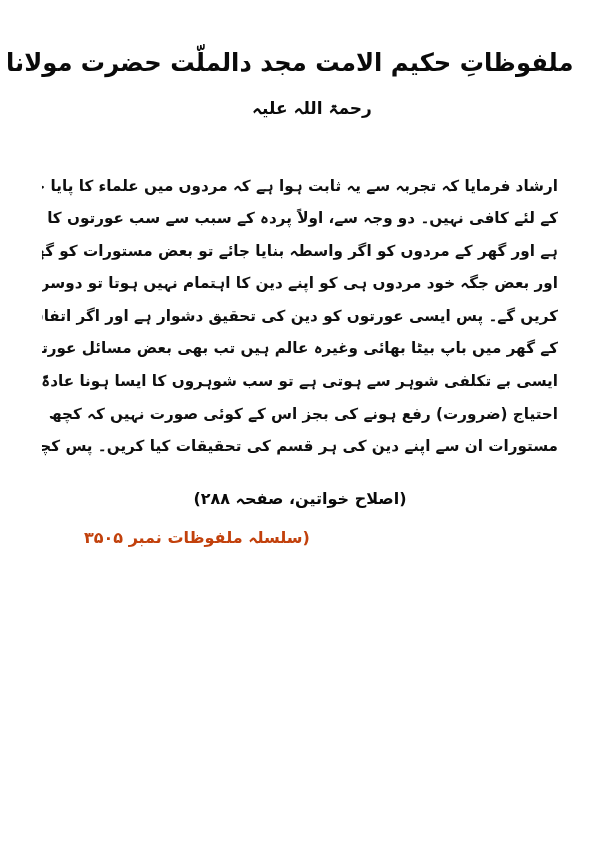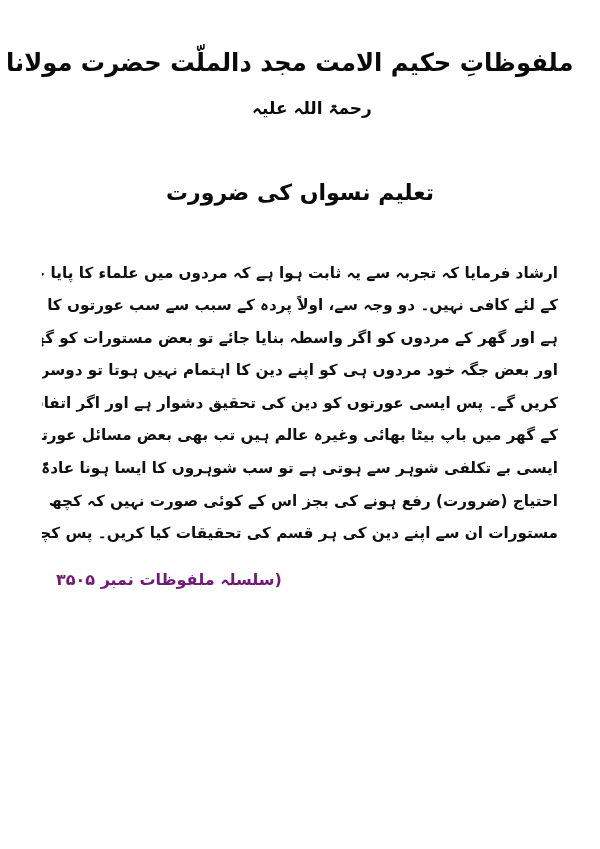--- a/index.html
+++ b/index.html
@@ -100,52 +100,50 @@
     text-align: center;
     font-family: "DejaVu Sans", sans-serif;
     font-size: 16px;
     font-weight: 600;
     color: #0a0a0a;
     direction: rtl;
     unicode-bidi: isolate;
   }
   .citation-secondary {
     margin-top: 20px;
-    padding-left: 56px;
+    padding-left: 84px;
     text-align: left;
     font-family: "DejaVu Sans", sans-serif;
     font-size: 16px;
     font-weight: 600;
-    color: #701a75;
+    color: #c2410c;
     direction: rtl;
     unicode-bidi: isolate;
   }
 </style>
 </head>
 <body>
 
 <div class="page">
 
   <div class="title-block">
     <div class="main-title">ملفوظاتِ حکیم الامت مجد دالملّت حضرت مولانا محمد اشرف علی تھانوی</div>
     <div class="honorific">رحمۃ اللہ علیہ</div>
   </div>
 
-  <div class="subtitle-block">
-    <div class="subtitle">تعلیم نسواں کی ضرورت</div>
-  </div>
 
   <div class="body-block">
     <div class="body-line">ارشاد فرمایا کہ تجربہ سے یہ ثابت ہوا ہے کہ مردوں میں علماء کا پایا جانا مستورات کی دینی ضروریات</div>
     <div class="body-line">کے لئے کافی نہیں۔ دو وجہ سے، اولاً پردہ کے سبب سے سب عورتوں کا علماء کے پاس جانا تقریباً ناممکن</div>
     <div class="body-line">ہے اور گھر کے مردوں کو اگر واسطہ بنایا جائے تو بعض مستورات کو گھر کے ایسے مرد بھی میسر نہیں ہوتے۔</div>
     <div class="body-line">اور بعض جگہ خود مردوں ہی کو اپنے دین کا اہتمام نہیں ہوتا تو دوسروں کے لئے سوال کرنے کا کیا اہتمام</div>
     <div class="body-line">کریں گے۔ پس ایسی عورتوں کو دین کی تحقیق دشوار ہے اور اگر اتفاق سے کسی کی رسائی ہو بھی گئی یا کسی</div>
     <div class="body-line">کے گھر میں باپ بیٹا بھائی وغیرہ عالم ہیں تب بھی بعض مسائل عورتیں ان مردوں سے نہیں پوچھ سکتیں۔</div>
     <div class="body-line">ایسی بے تکلفی شوہر سے ہوتی ہے تو سب شوہروں کا ایسا ہونا عادۃً ناممکن ہے تو عورتوں کی عام</div>
     <div class="body-line">احتیاج (ضرورت) رفع ہونے کی بجز اس کے کوئی صورت نہیں کہ کچھ عورتیں پڑھی ہوئی ہوں اور عام</div>
     <div class="body-line">مستورات ان سے اپنے دین کی ہر قسم کی تحقیقات کیا کریں۔ پس کچھ عورتوں کو متعارف طریقہ سے تعلیم</div>
   </div>
 
+  <div class="citation-primary">(اصلاح خواتین، صفحہ ۲۸۸)</div>
 
   <div class="citation-secondary">(سلسلہ ملفوظات نمبر ۳۵۰۵</div>
 
 </div>
 
 </body></html>

